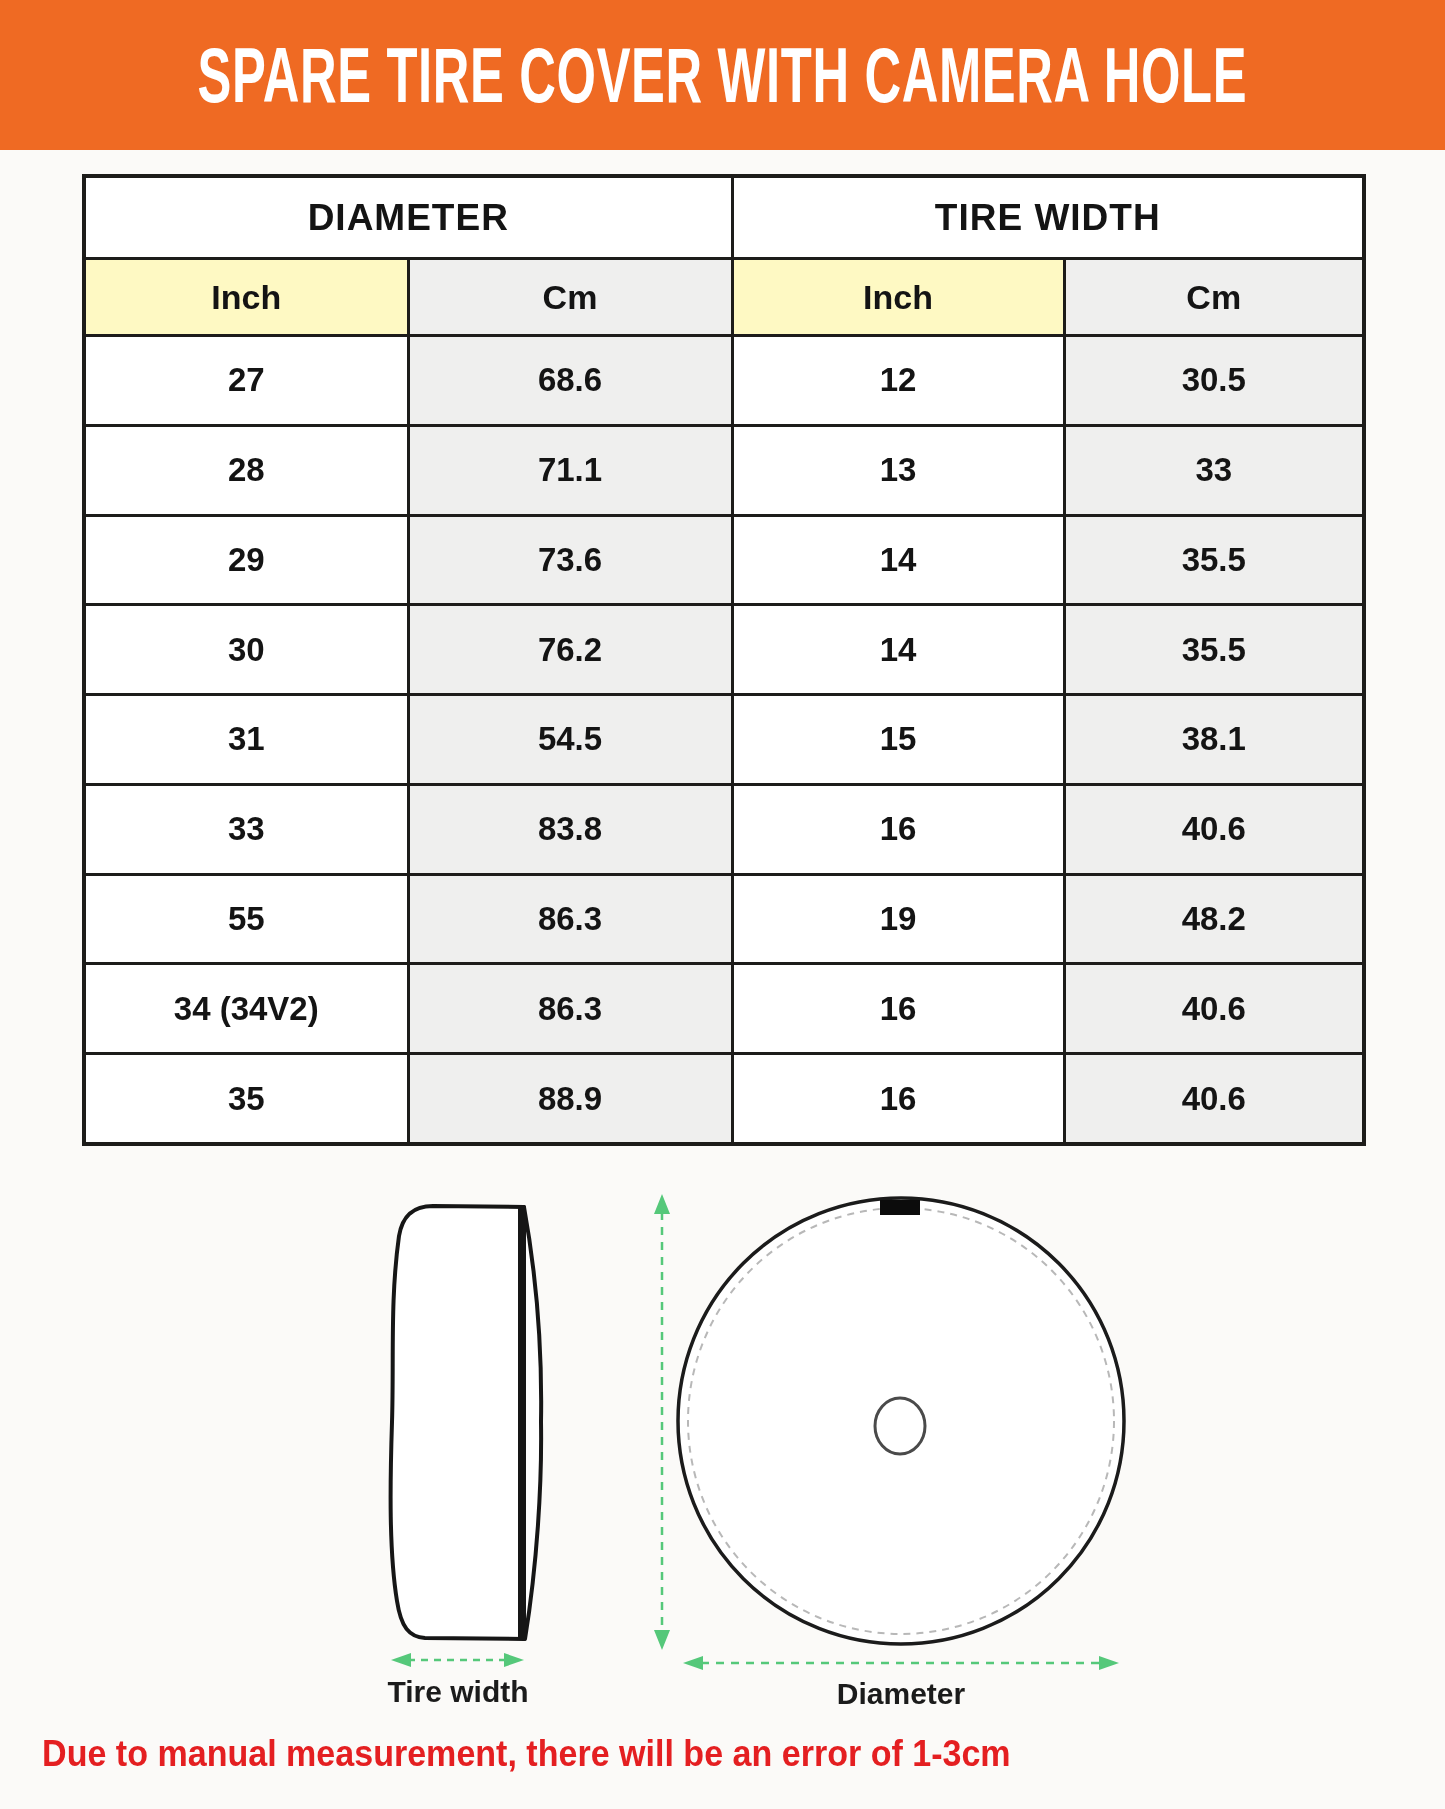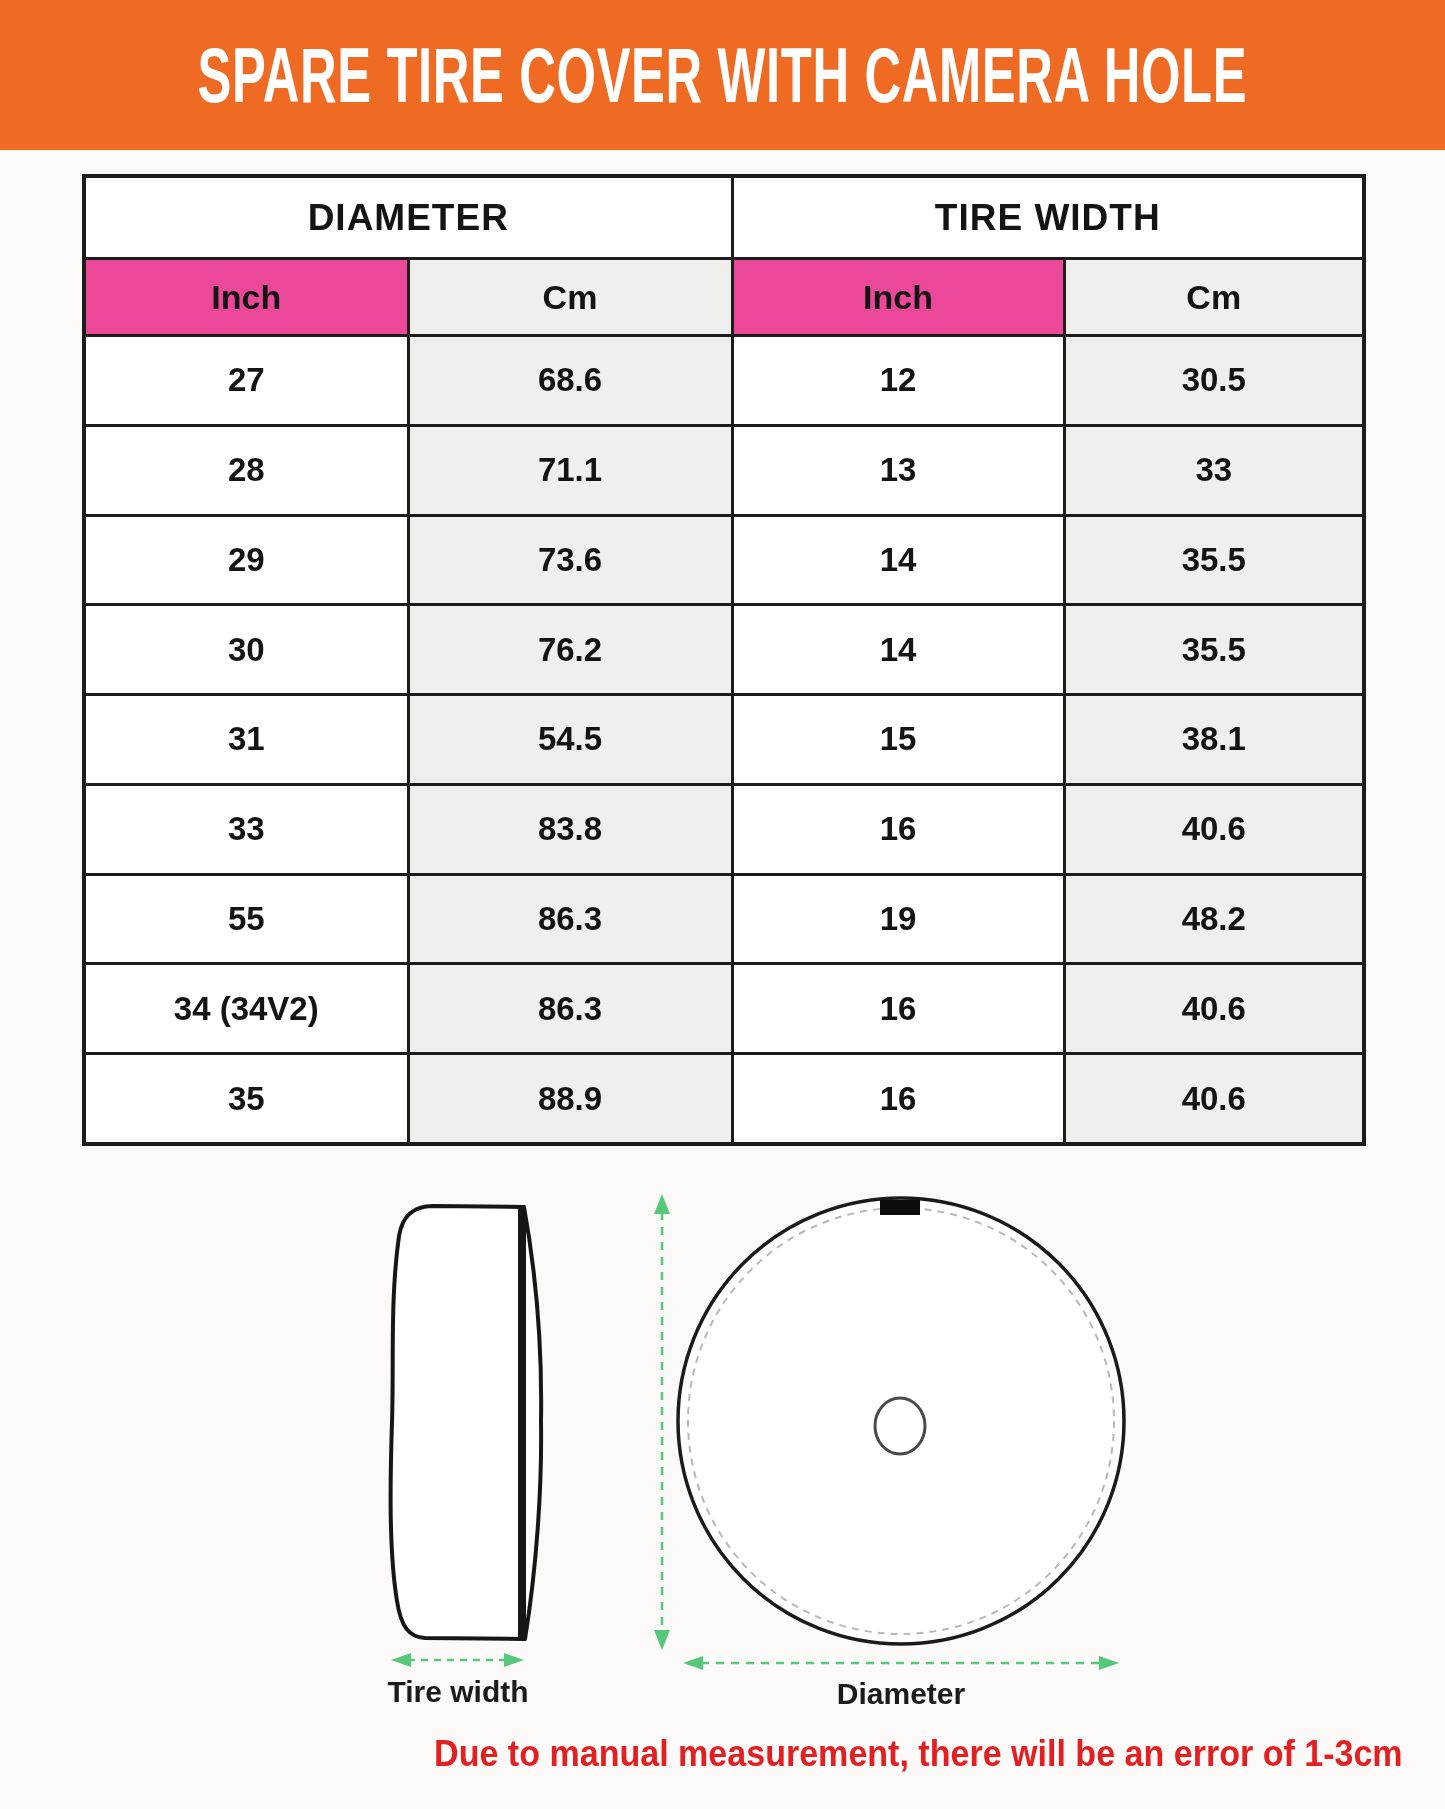--- a/index.html
+++ b/index.html
@@ -45,21 +45,21 @@
   }
   .size-table{border:4px solid #1d1c1a;}
   .size-table thead tr.group-row th{
     height:79px;
     font-size:37px;font-weight:700;letter-spacing:1px;
     background:#ffffff;
   }
   .size-table thead tr.sub-row th{
     height:74px;
     font-size:34px;font-weight:700;
-    background:#ec4899;
+    background:#fef9c3;
   }
   .size-table tbody td{
     height:78px;
     font-size:33px;font-weight:700;
     background:#ffffff;
   }
   .size-table .gray{background:#efefee !important;}
 
   
   .diagram{
@@ -68,21 +68,21 @@
   .diagram text{
     font-family:"Liberation Sans", sans-serif;
     font-weight:700;
     font-size:30px;
     fill:#1b1b1b;
   }
 
   
   .note{
     position:absolute;left:0;top:1733px;width:1445px;
-    text-align:right;
+    text-align:left;
   }
   .note span{
     display:inline-block;
     color:#e41f21;
     font-size:37px;font-weight:700;
     transform:scaleX(0.92);
     transform-origin:center center;
     white-space:nowrap;
   }
 </style>

